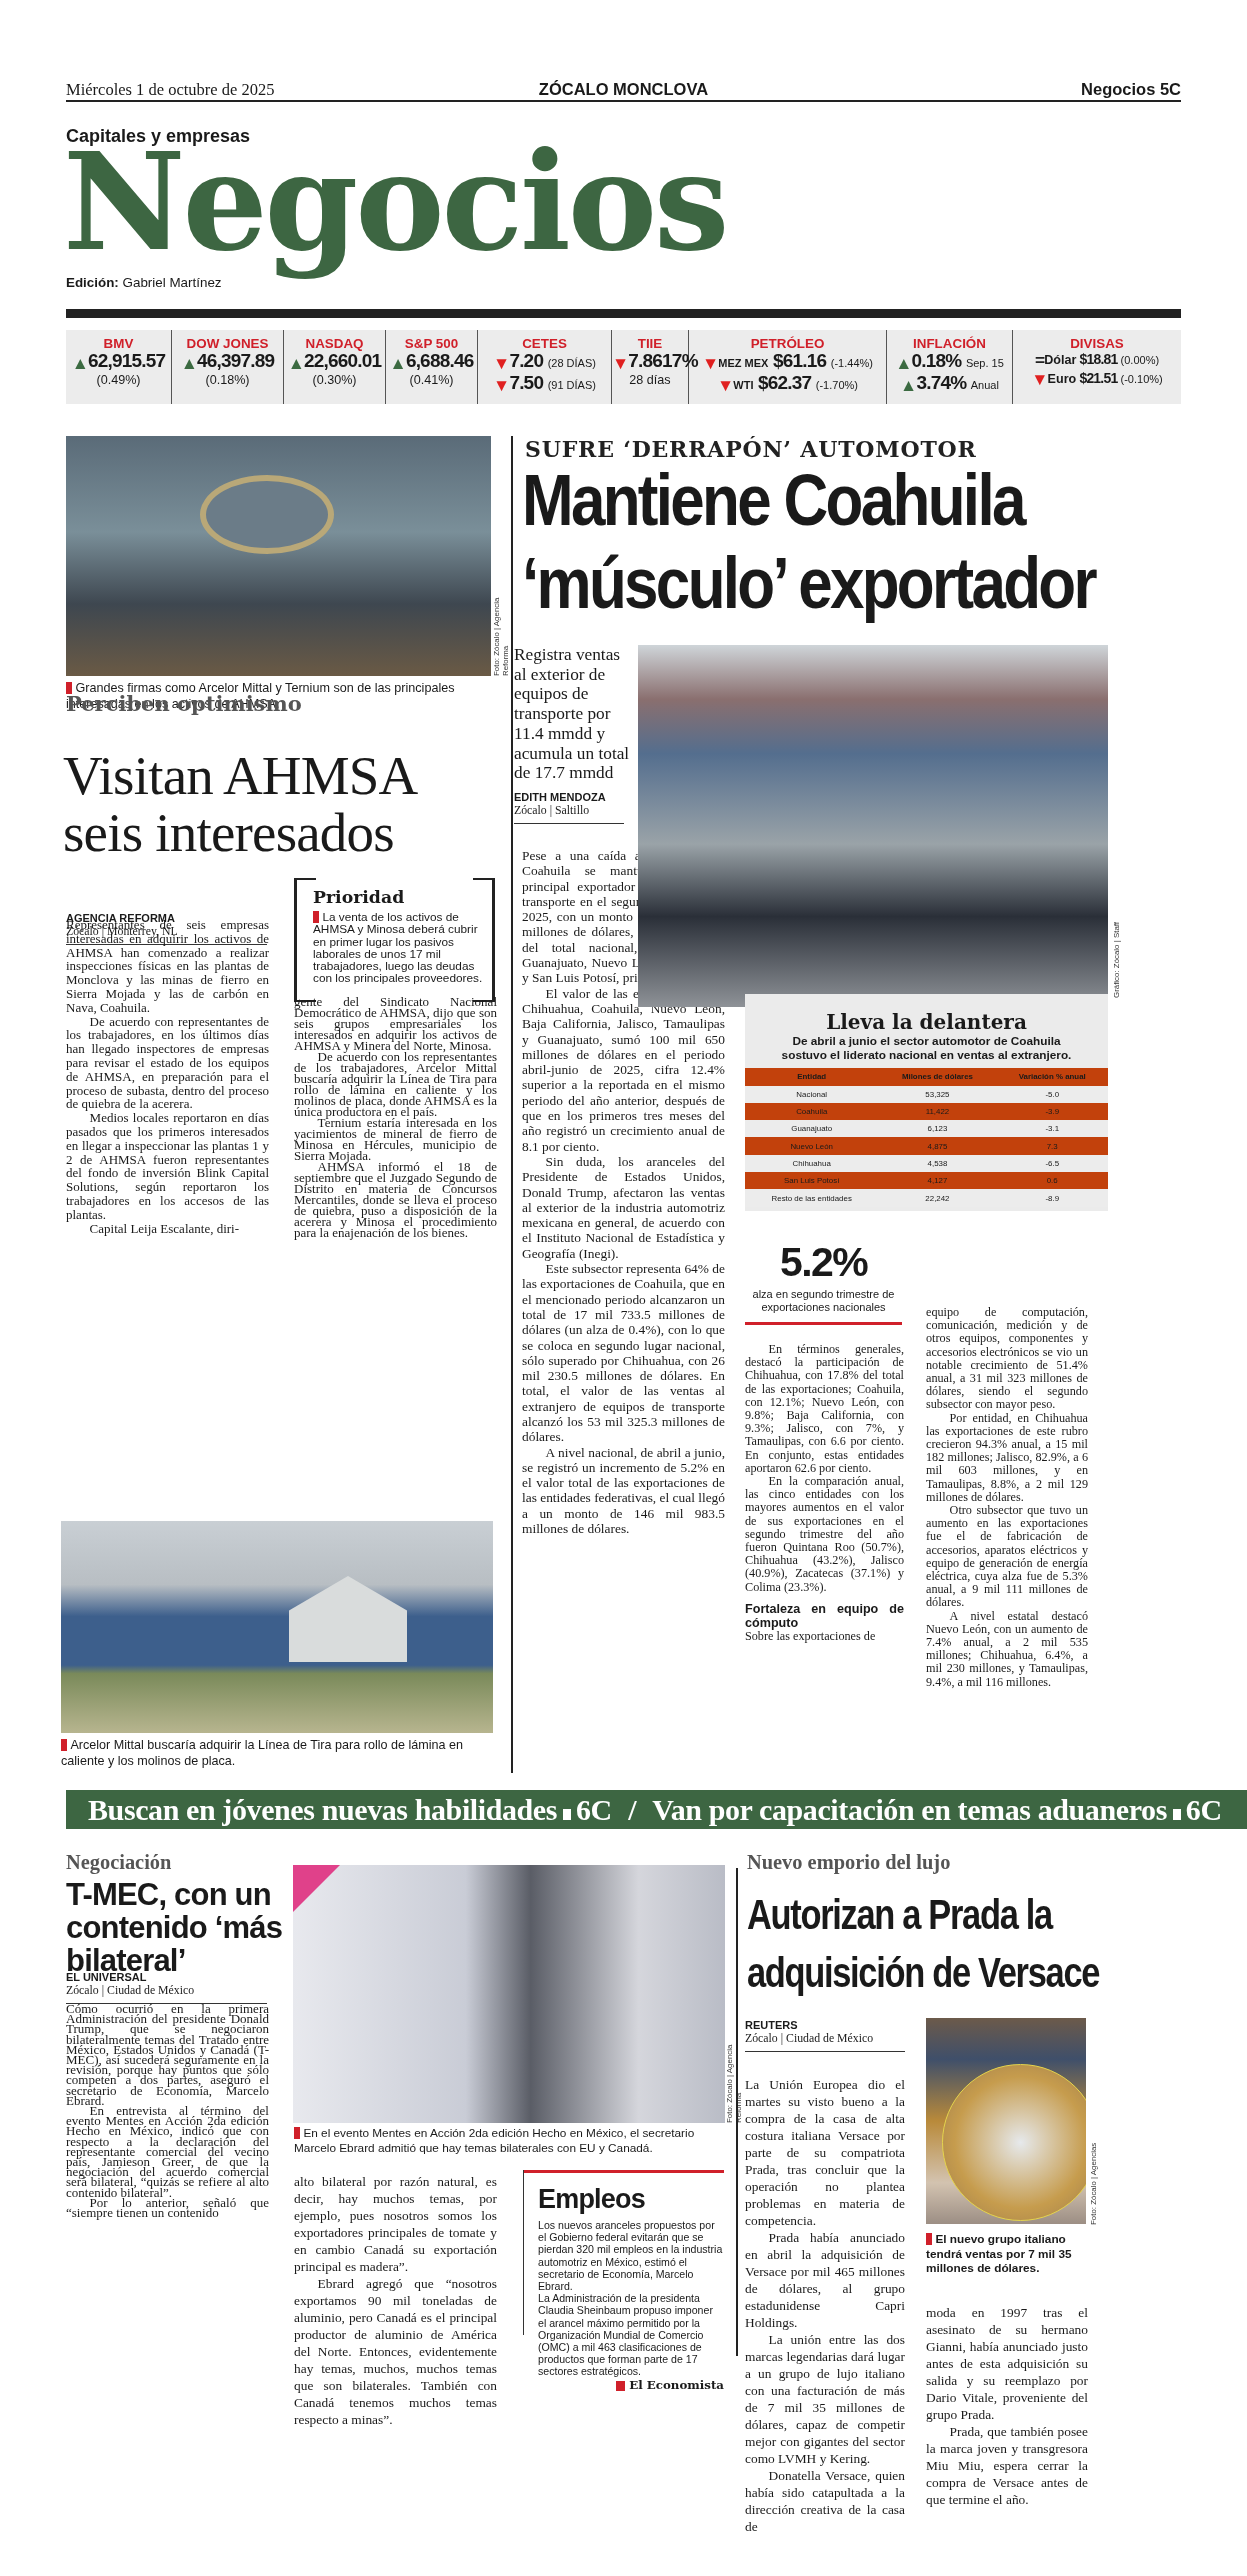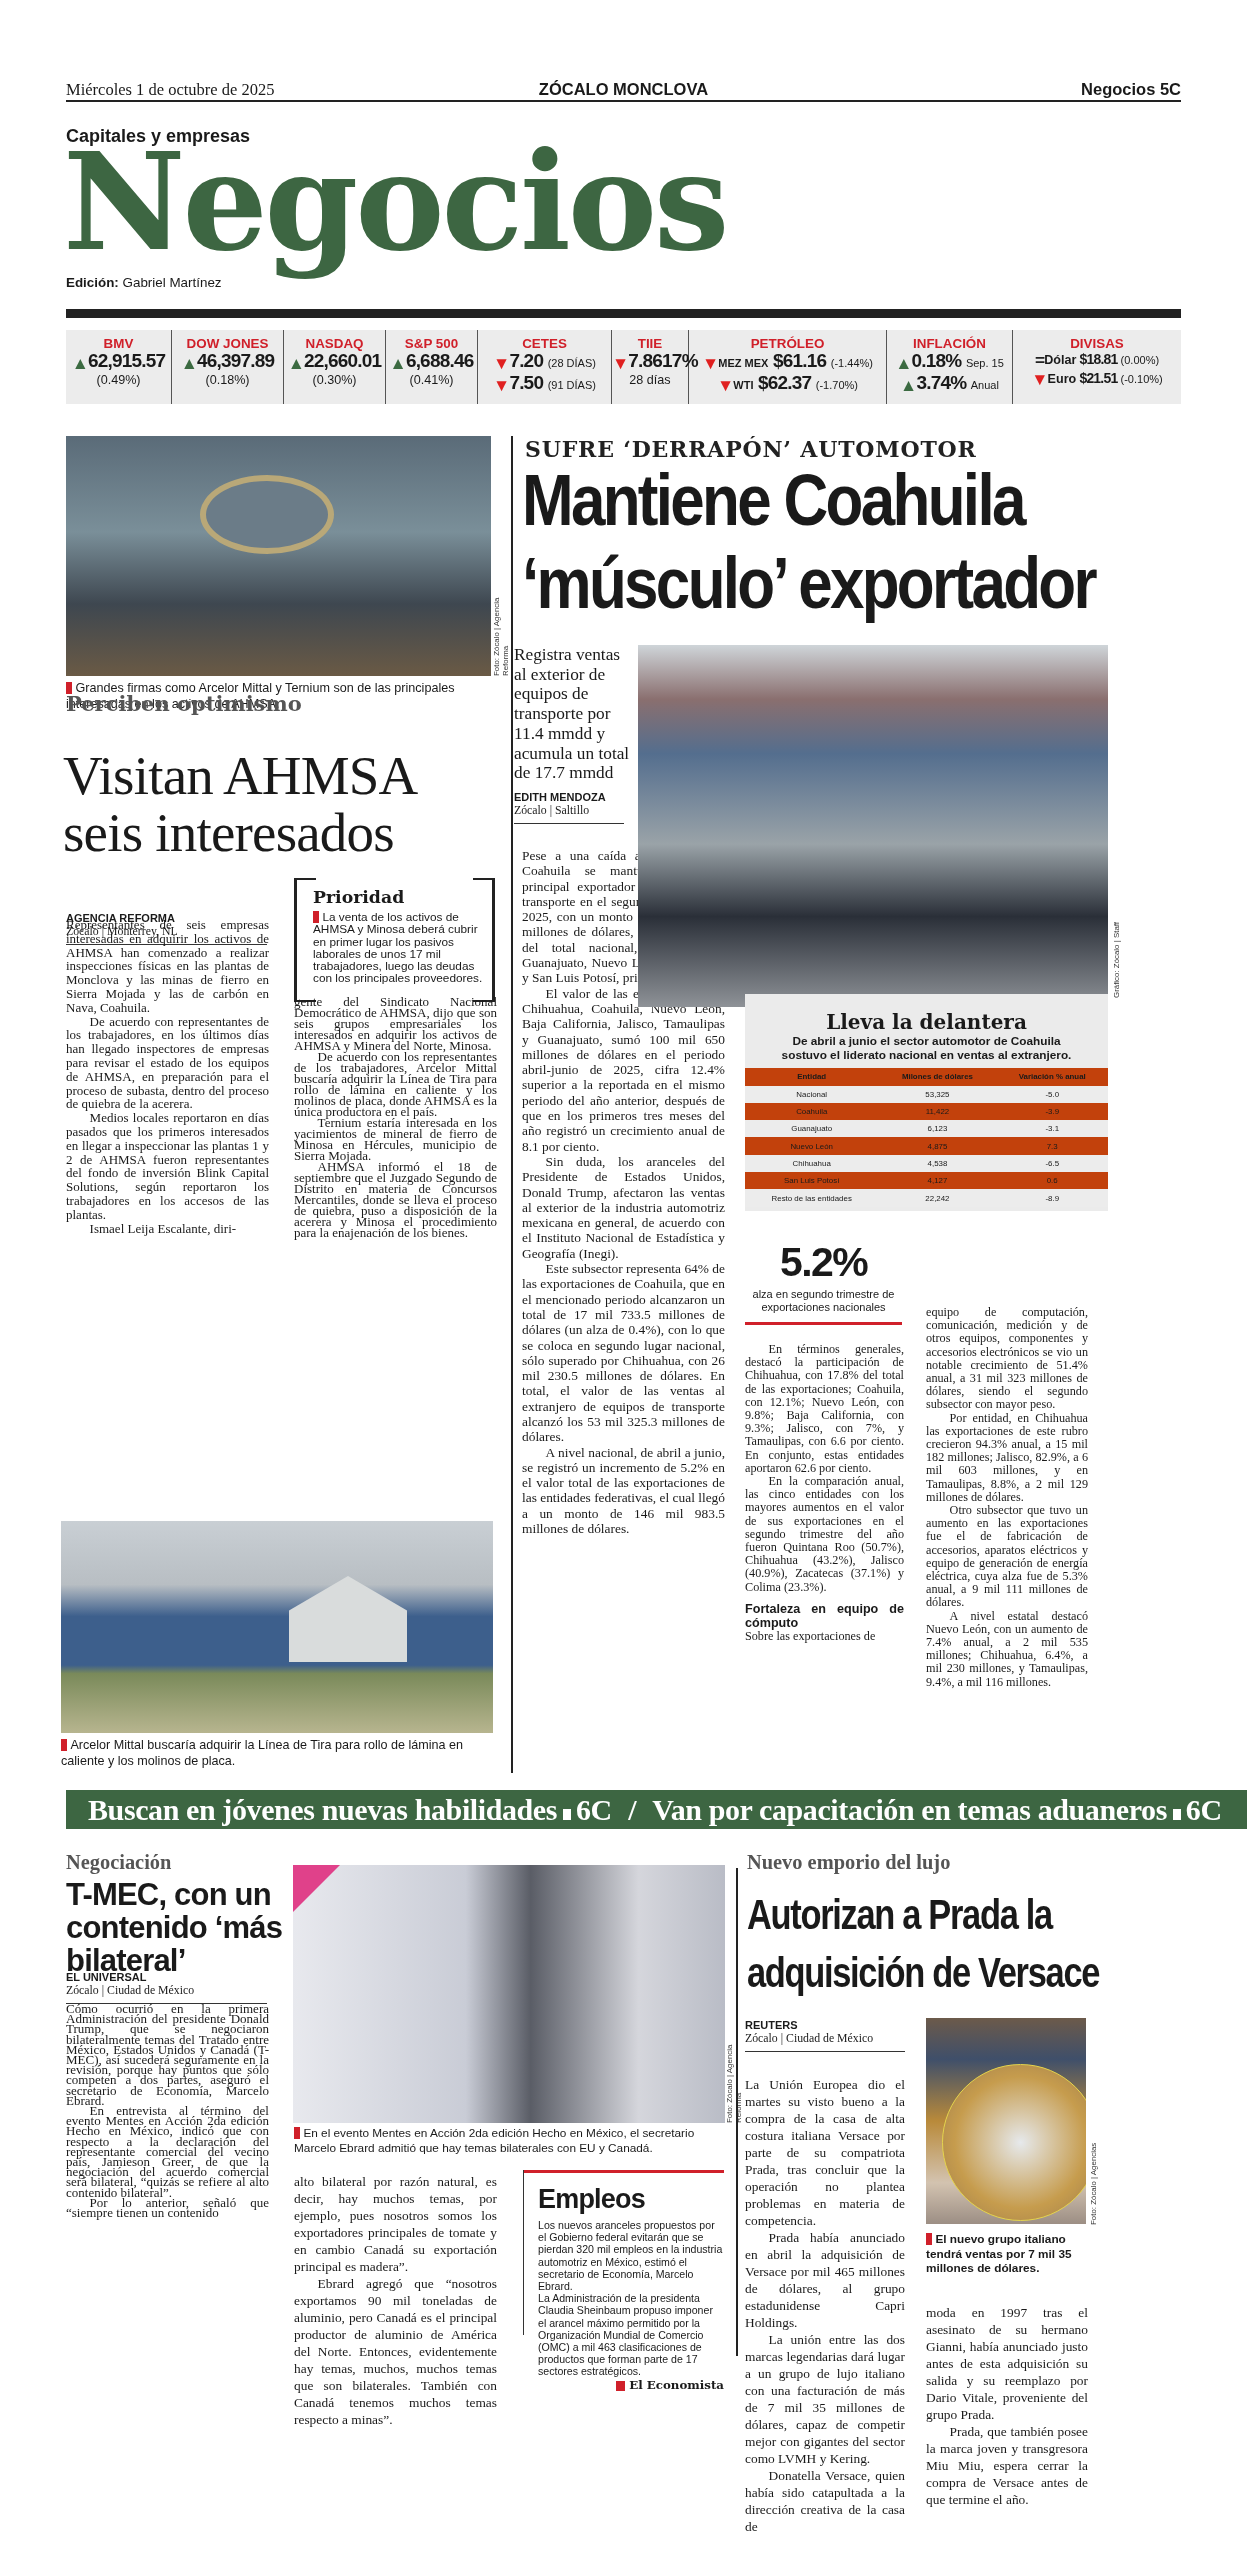--- a/index.html
+++ b/index.html
@@ -137,21 +137,21 @@
 
 <div class="abs" style="left:66px;top:912px;width:201px;">
   <div class="byline-name">AGENCIA REFORMA</div>
   <div class="byline-loc">Zócalo | Monterrey, NL</div>
 </div>
 
 <div class="abs body-text" style="left:66px;top:918px;width:203px;font-size:13px;line-height:13.8px;">
   <p class="first">Representantes de seis empresas interesadas en adquirir los activos de AHMSA han comenzado a realizar inspecciones físicas en las plantas de Monclova y las minas de fierro en Sierra Mojada y las de carbón en Nava, Coahuila.</p>
   <p>De acuerdo con representantes de los trabajadores, en los últimos días han llegado inspectores de empresas para revisar el estado de los equipos de AHMSA, en preparación para el proceso de subasta, dentro del proceso de quiebra de la acerera.</p>
   <p>Medios locales reportaron en días pasados que los primeros interesados en llegar a inspeccionar las plantas 1 y 2 de AHMSA fueron representantes del fondo de inversión Blink Capital Solutions, según reportaron los trabajadores en los accesos de las plantas.</p>
-  <p>Ismael Leija Escalante, diri-</p>
+  <p>Capital Leija Escalante, diri-</p>
 </div>
 
 <div class="abs" style="left:294px;top:878px;width:201px;height:124px;">
   <div style="position:absolute;left:0;top:0;width:3.1px;height:100%;background:#222;"></div>
   <div style="position:absolute;left:0;top:0;width:22px;height:2.4px;background:#222;"></div>
   <div style="position:absolute;left:0;bottom:0;width:22px;height:2.4px;background:#222;"></div>
   <div style="position:absolute;right:0;top:0;width:3.1px;height:100%;background:#222;"></div>
   <div style="position:absolute;right:0;top:0;width:22px;height:2.4px;background:#222;"></div>
   <div style="position:absolute;right:0;bottom:0;width:22px;height:2.4px;background:#222;"></div>
   <div style="position:absolute;left:19px;top:9.4px;font-family:'DejaVu Serif',serif;font-weight:bold;font-size:17.3px;">Prioridad</div>

